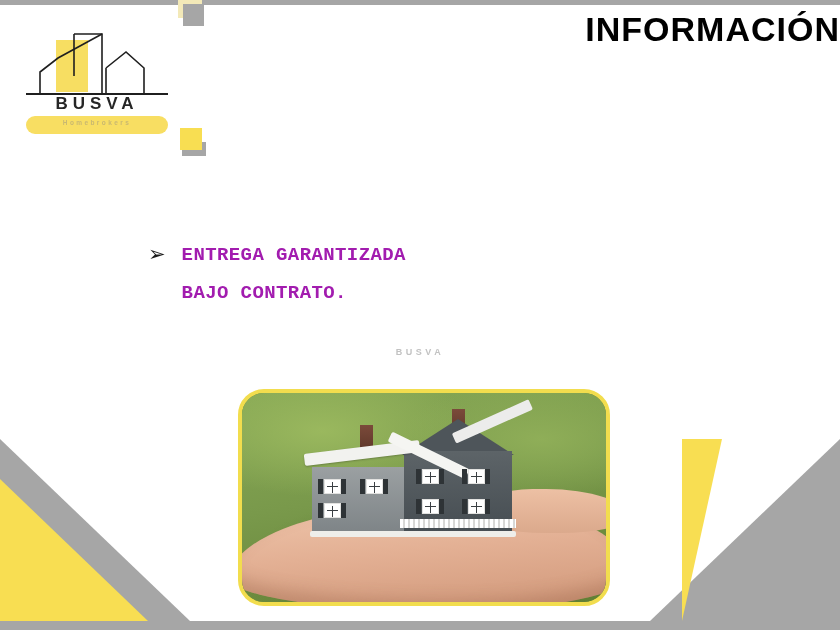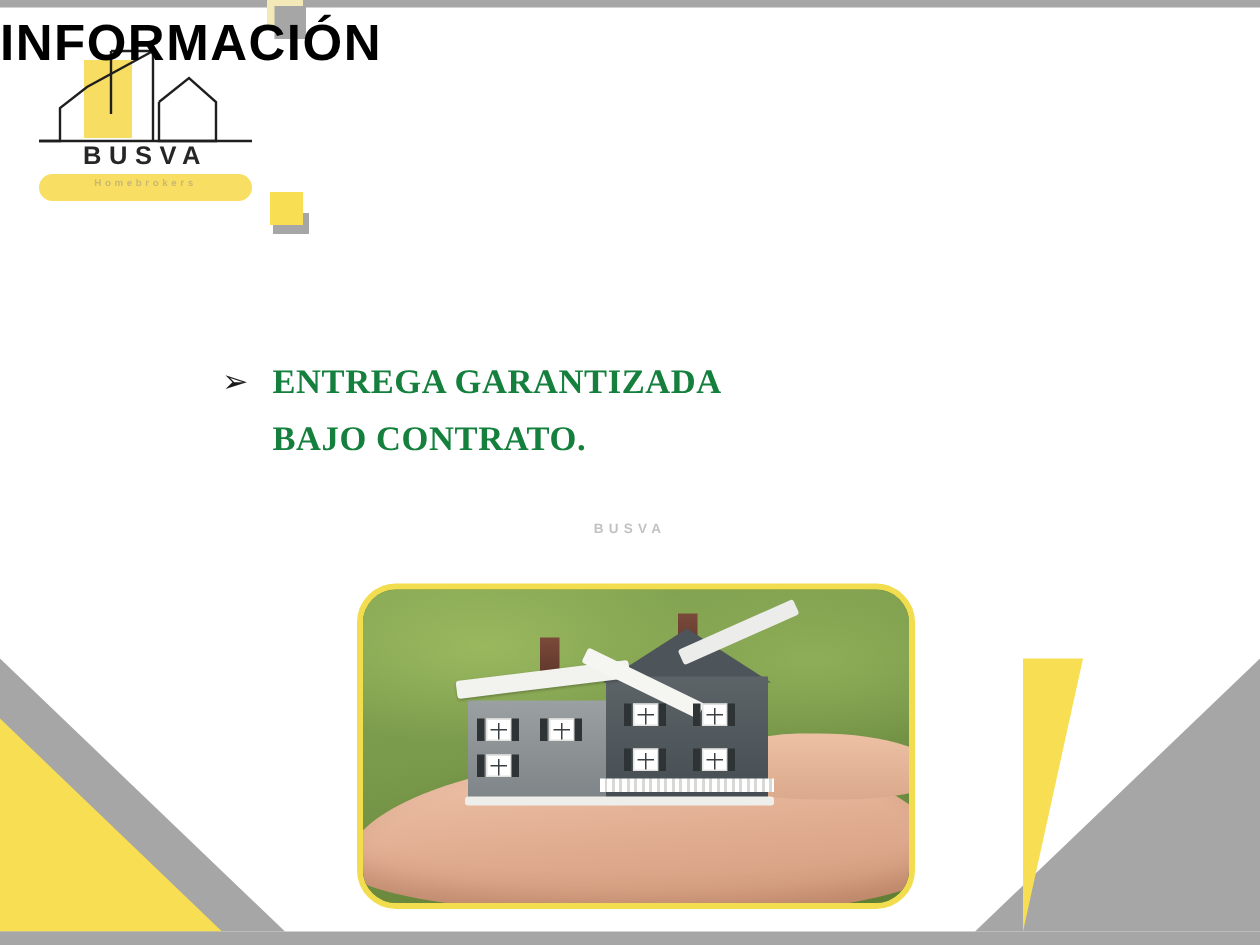--- a/index.html
+++ b/index.html
@@ -143,21 +143,21 @@
     width: 22px; height: 22px;
     background: #f8de52;
   }
 
   
   .title {
     position: absolute;
     left: 0;
     top: 10px;
     width: 840px;
-    text-align: left;
+    text-align: right;
     font-size: 34px;
     font-weight: 700;
     letter-spacing: 1px;
     color: #000000;
     font-family: "Liberation Sans", sans-serif;
   }
 
   
   .bullet-row {
     position: absolute;
@@ -167,27 +167,27 @@
     align-items: flex-start;
   }
   .bullet-marker {
     font-size: 21px;
     line-height: 36px;
     color: #1a1a1a;
     margin-right: 16px;
     font-family: "DejaVu Sans", sans-serif;
   }
   .bullet-text {
-    font-size: 23px;
+    font-size: 19px;
     font-weight: 700;
     line-height: 38px;
-    color: #15803d;
+    color: #a21caf;
     letter-spacing: 0.4px;
     white-space: pre-line;
-    font-family: Liberation Serif, serif;
+    font-family: Liberation Mono, monospace;
   }
 
   
   .watermark {
     position: absolute;
     left: 0;
     top: 347px;
     width: 840px;
     text-align: center;
     font-size: 9px;

